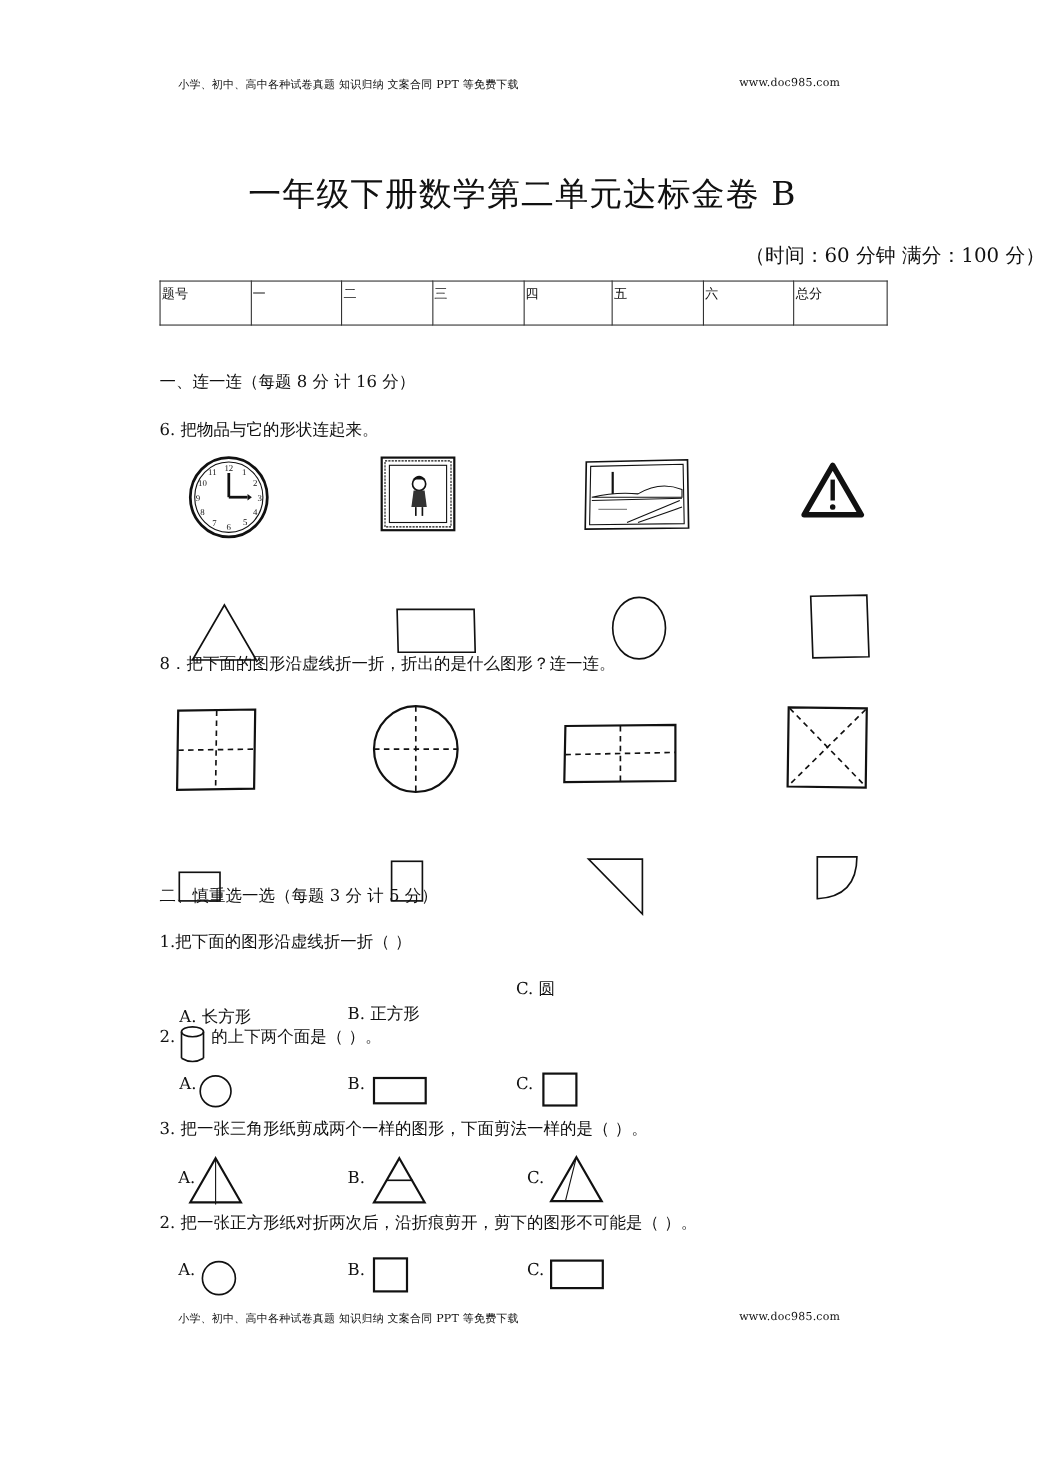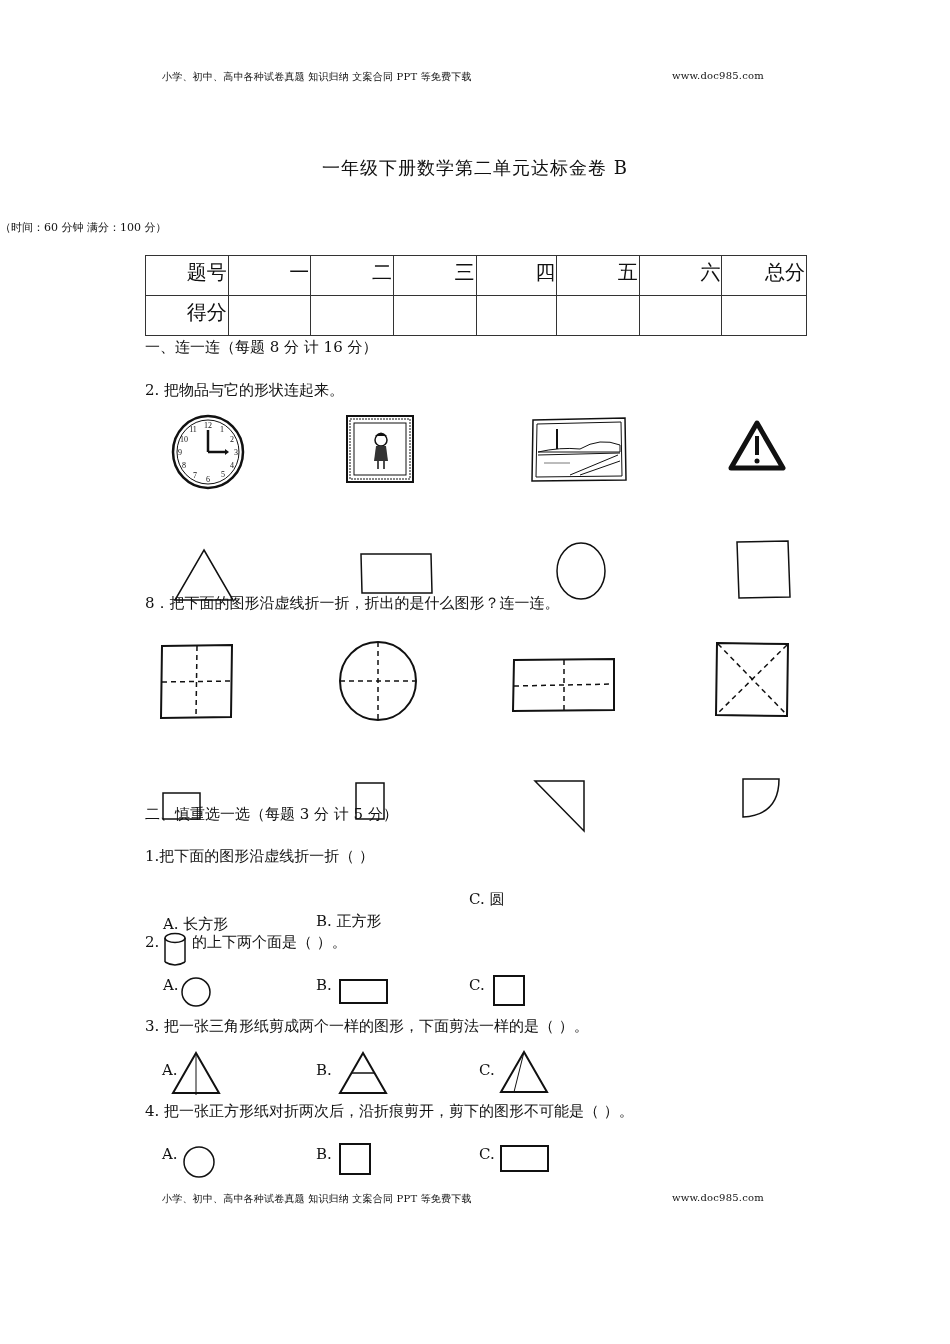--- a/index.html
+++ b/index.html
@@ -1,23 +1,23 @@
 <!DOCTYPE html>
 <html><head>
 <meta charset="utf-8">
 <style>
   html, body { margin:0; padding:0; background:#fff; }
   body { width:950px; height:1344px; position:relative; overflow:hidden;
          font-family:"DejaVu Serif","Liberation Serif",serif; color:#111; }
   .abs { position:absolute; }
   .banner { font-size:10px; white-space:nowrap; letter-spacing:0.2px; }
-  .title { font-size:18px; left:0; width:950px; text-align:center; top:156px; letter-spacing:1px; }
-  .sub { font-size:11px; left:0; width:950px; text-align:left; top:220px; }
+  .title { font-size:30px; left:0; width:950px; text-align:center; top:156px; letter-spacing:1px; }
+  .sub { font-size:18px; left:0; width:950px; text-align:right; top:220px; }
   table.score { position:absolute; left:145px; top:255px; border-collapse:collapse; width:662px; }
-  table.score td { border:1px solid #333; font-size:20px; text-align:right; vertical-align:top; padding-top:3px; }
+  table.score td { border:1px solid #333; font-size:12px; text-align:left; vertical-align:top; padding-top:3px; }
   table.score tr.r1 td { height:35px; }
   table.score tr.r2 td { height:35px; }
   .txt { font-size:15px; white-space:nowrap; }
   svg { position:absolute; overflow:visible; }
   .opt { font-size:15px; }
 </style>
 </head>
 <body>
 
 <div class="abs banner" style="left:162px;top:70px;">小学、初中、高中各种试卷真题  知识归纳  文案合同  PPT 等免费下载</div>
@@ -31,35 +31,25 @@
       <tr class="r1">
     <td style="width:82px">题号</td>
     <td style="width:82px">一</td>
     <td style="width:82px">二</td>
     <td style="width:82px">三</td>
     <td style="width:80px">四</td>
     <td style="width:82px">五</td>
     <td style="width:82px">六</td>
     <td style="width:84px">总分</td>
   </tr>
-  <tr class="r2">
-    <td>得分</td>
-    <td></td>
-    <td></td>
-    <td></td>
-    <td></td>
-    <td></td>
-    <td></td>
-    <td></td>
-  </tr>
 </tbody>
   </table>
 
 <div class="abs txt" style="left:145px;top:338px;">一、连一连（每题 8 分    计 16 分）</div>
-<div class="abs txt" style="left:145px;top:381px;">2. 把物品与它的形状连起来。</div>
+<div class="abs txt" style="left:145px;top:381px;">6. 把物品与它的形状连起来。</div>
 
 <svg style="left:170px;top:414px;" width="76" height="76">
   <ellipse cx="38" cy="38" rx="35" ry="36" fill="none" stroke="#111" stroke-width="2.5"></ellipse>
   <ellipse cx="38" cy="38" rx="31" ry="32" fill="none" stroke="#111" stroke-width="1"></ellipse>
   <g font-size="8" font-family="Liberation Serif, serif" text-anchor="middle" fill="#111">
     <text x="38" y="14">12</text>
       <text x="52" y="18">1</text>
       <text x="62" y="28">2</text>
     <text x="66" y="41">3</text>
       <text x="62" y="54">4</text>
@@ -195,21 +185,21 @@
 <svg style="left:339px;top:1051px;" width="50" height="44">
   <polygon points="24,2 47,42 1,42" fill="none" stroke="#111" stroke-width="2"></polygon>
   <line x1="12" y1="22" x2="36" y2="22" stroke="#111" stroke-width="1.5"></line>
 </svg>
 <div class="abs opt" style="left:479px;top:1061px;">C.</div>
 <svg style="left:500px;top:1050px;" width="50" height="44">
   <polygon points="24,2 47,42 1,42" fill="none" stroke="#111" stroke-width="2"></polygon>
   <line x1="24" y1="2" x2="14" y2="42" stroke="#111" stroke-width="1"></line>
 </svg>
 
-<div class="abs txt" style="left:145px;top:1102px;">4. 把一张正方形纸对折两次后，沿折痕剪开，剪下的图形不可能是（      ）。</div>
+<div class="abs txt" style="left:145px;top:1102px;">2. 把一张正方形纸对折两次后，沿折痕剪开，剪下的图形不可能是（      ）。</div>
 
 <div class="abs opt" style="left:162px;top:1145px;">A.</div>
 <svg style="left:183px;top:1146px;" width="34" height="34">
   <ellipse cx="16" cy="16" rx="15" ry="15" fill="none" stroke="#111" stroke-width="1.5"></ellipse>
 </svg>
 <div class="abs opt" style="left:316px;top:1145px;">B.</div>
 <svg style="left:339px;top:1143px;" width="34" height="34">
   <rect x="1" y="1" width="30" height="30" fill="none" stroke="#111" stroke-width="2"></rect>
 </svg>
 <div class="abs opt" style="left:479px;top:1145px;">C.</div>

